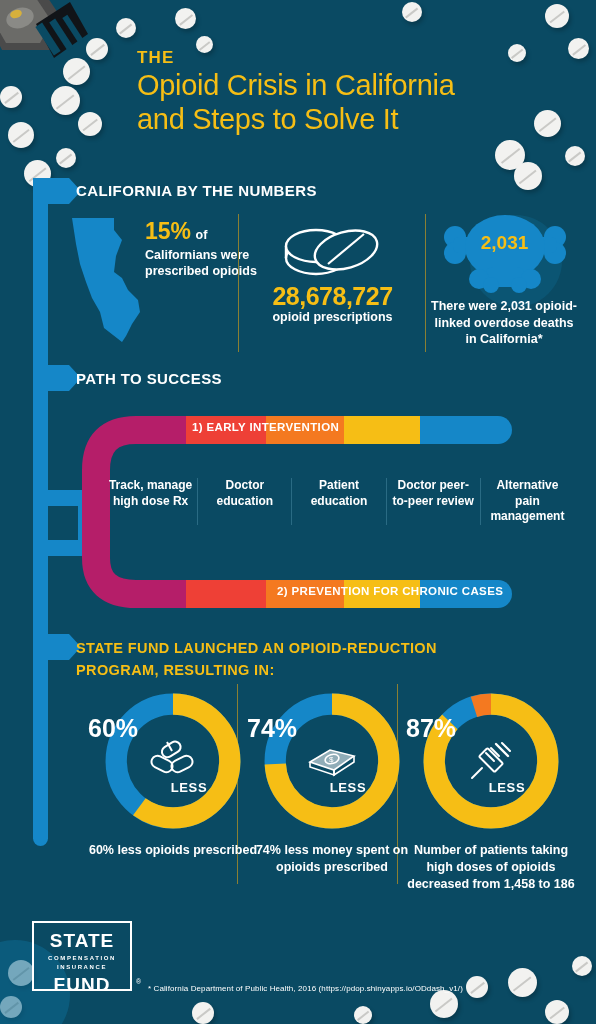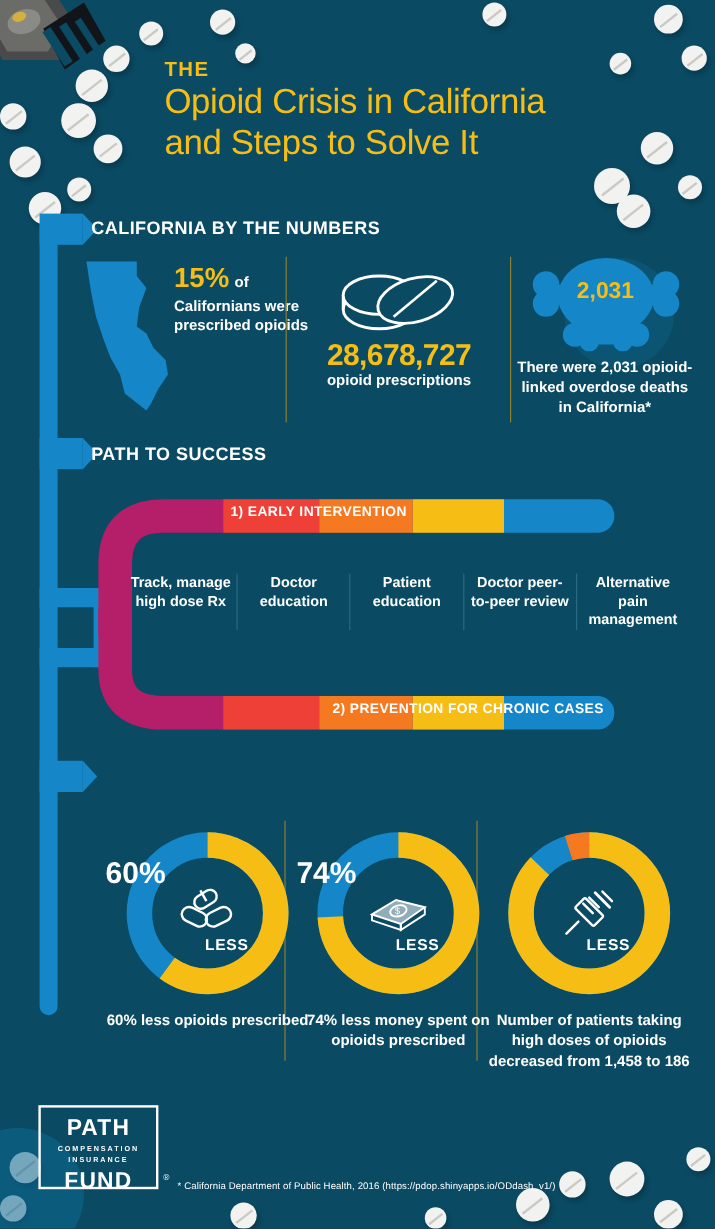--- a/index.html
+++ b/index.html
@@ -405,20 +405,24 @@
   <div class="bar-label" style="left:277px; top:585px;">2) PREVENTION FOR CHRONIC CASES</div>
 
   <div class="steps">
     <div class="step">Track, manage high dose Rx</div>
     <div class="step">Doctor education</div>
     <div class="step">Patient education</div>
     <div class="step">Doctor peer-to-peer review</div>
     <div class="step">Alternative pain management</div>
   </div>
 
+  <div class="sec-head head-yellow" style="left:76px; top:638px; font-size:14.5px; line-height:1.5;">
+    <div>STATE FUND LAUNCHED AN OPIOID-REDUCTION</div>
+    <div>PROGRAM, RESULTING IN:</div>
+  </div>
 
   <div class="vline" style="left:237px; top:684px; height:200px;"></div>
   <div class="vline" style="left:397px; top:684px; height:200px;"></div>
 
   <div class="donut-row">
 
     <div class="donut-col" style="left:88px; top:0;">
       <svg width="170" height="142" viewBox="0 0 100 100">
         <circle cx="50" cy="50" r="40" fill="none" stroke="#1587c8" stroke-width="15"></circle>
         <circle cx="50" cy="50" r="40" fill="none" stroke="#f6be15" stroke-width="15" stroke-dasharray="150.8 100.5" stroke-dashoffset="0" transform="rotate(-90 50 50)"></circle>
@@ -458,39 +462,40 @@
       <div class="donut-less">LESS</div>
       <div class="donut-cap">74% less money spent on opioids prescribed</div>
     </div>
 
     <div class="donut-col" style="left:406px; top:0;">
       <svg width="170" height="142" viewBox="0 0 100 100">
         <circle cx="50" cy="50" r="40" fill="none" stroke="#1587c8" stroke-width="15"></circle>
         <circle cx="50" cy="50" r="40" fill="none" stroke="#f47920" stroke-width="15" stroke-dasharray="12.6 238.7" stroke-dashoffset="-238.7" transform="rotate(-90 50 50)"></circle>
         <circle cx="50" cy="50" r="40" fill="none" stroke="#f6be15" stroke-width="15" stroke-dasharray="218.6 32.7" stroke-dashoffset="0" transform="rotate(-90 50 50)"></circle>
       </svg>
+      <div class="donut-pct">87%</div>
       <div class="donut-icon">
         <svg width="50" height="44" viewBox="0 0 50 44">
           <g stroke="#ffffff" stroke-width="2" fill="none" stroke-linecap="round">
             <line x1="6" y1="38" x2="16" y2="28"></line>
             <rect x="14" y="14" width="22" height="12" rx="1.5" transform="rotate(45 25 20)"></rect>
             <line x1="20" y1="13" x2="28" y2="21"></line>
             <line x1="25" y1="8" x2="33" y2="16"></line>
             <line x1="30" y1="4" x2="42" y2="16" stroke-width="2.4"></line>
             <line x1="36" y1="3" x2="44" y2="11"></line>
           </g>
         </svg>
       </div>
       <div class="donut-less">LESS</div>
       <div class="donut-cap">Number of patients taking high doses of opioids decreased from 1,458 to 186</div>
     </div>
   </div>
 
   <div class="logo-box">
-    <div class="logo-state">PATH</div>
+    <div class="logo-state">STATE</div>
     <div class="logo-sub">COMPENSATION</div>
     <div class="logo-sub" style="margin-top:0;">INSURANCE</div>
     <div class="logo-fund">FUND</div>
   </div>
   <div class="logo-reg">®</div>
   <div class="footnote">*  California Department of Public Health, 2016 (https://pdop.shinyapps.io/ODdash_v1/)</div>
 
 </div>
 
 </body></html>

